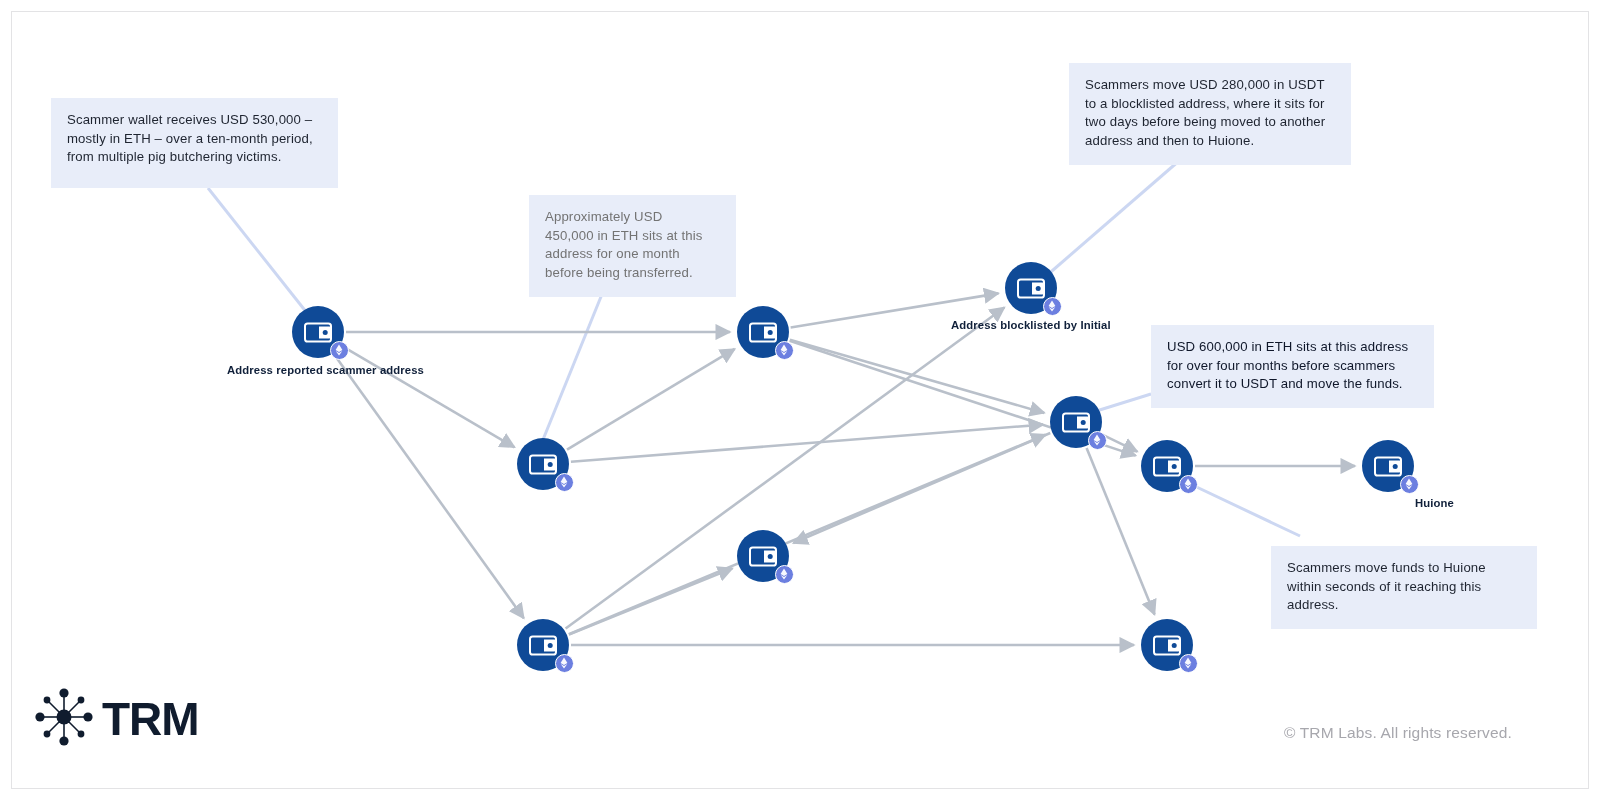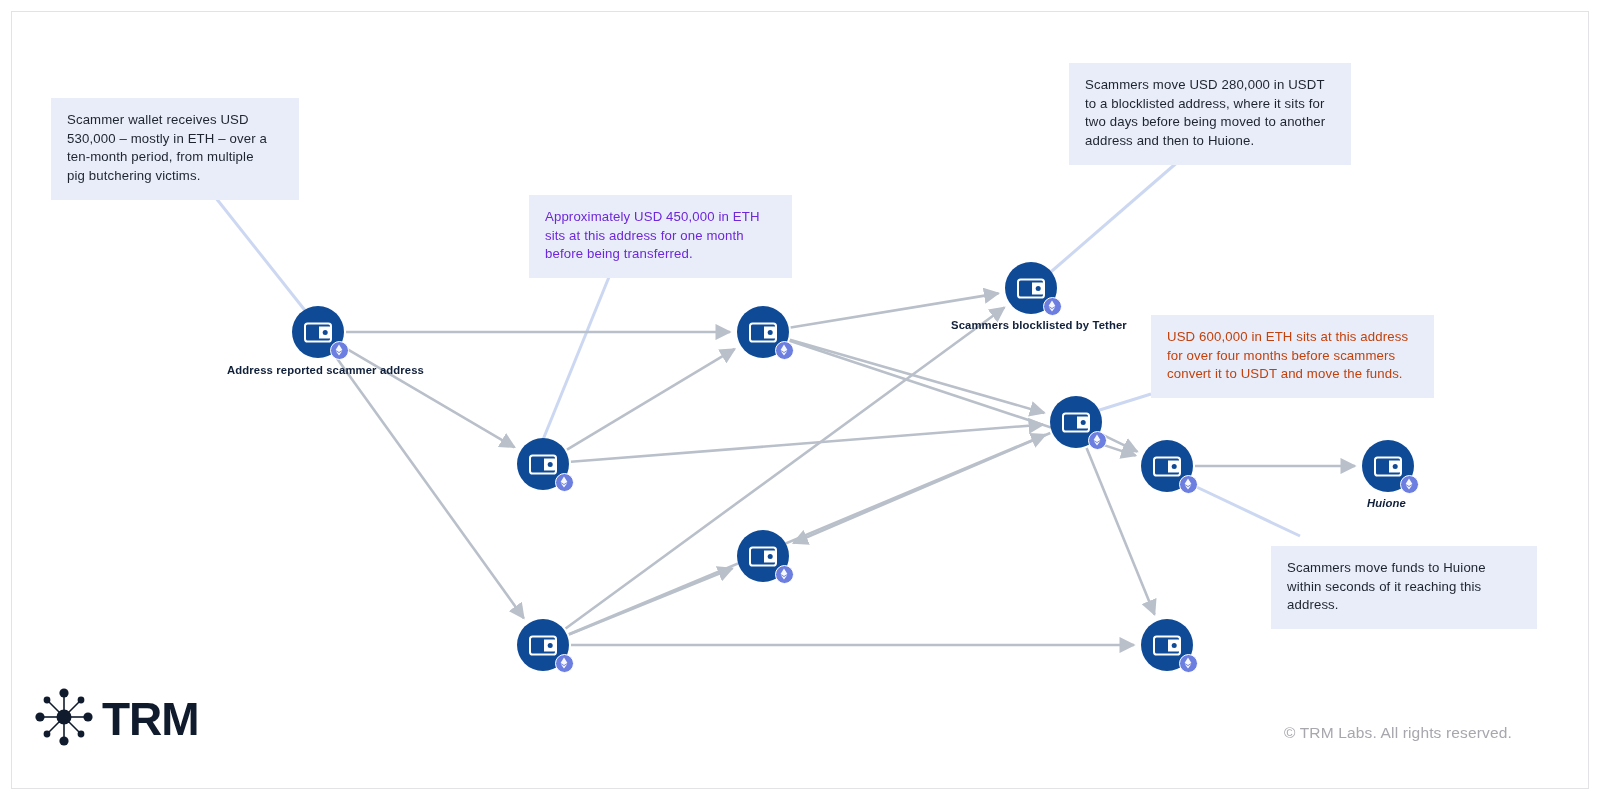--- a/index.html
+++ b/index.html
@@ -197,21 +197,21 @@
           <path d="M27 20.5 h10.5 a2.4 2.4 0 0 1 2.4 2.4 v7.2 a2.4 2.4 0 0 1 -2.4 2.4 H27 z" fill="#ffffff"></path>
           <circle cx="33.2" cy="26.5" r="2.5" fill="#0f4a97"></circle>
         </svg>
         <div class="badge">
           <svg width="16" height="16" viewBox="0 0 16 16" xmlns="http://www.w3.org/2000/svg">
             <path d="M8 2.4 L11.4 8.1 L8 10.1 L4.6 8.1 Z" fill="#ffffff" opacity="0.95"></path>
             <path d="M8 10.9 L11.3 8.9 L8 13.6 L4.7 8.9 Z" fill="#ffffff" opacity="0.95"></path>
           </svg>
         </div>
       </div>
-      <div class="node-label" style="left: 951px; top: 319px;">Scammers blocklisted by Tether</div>
+      <div class="node-label" style="left: 951px; top: 319px;">Address blocklisted by Initial</div>
       <div class="node" style="left: 1050px; top: 396px;">
         <div class="disc"></div>
         <svg class="wallet" viewBox="0 0 52 52" xmlns="http://www.w3.org/2000/svg">
           <rect x="13" y="17.5" width="26" height="18" rx="2.6" ry="2.6" fill="none" stroke="#ffffff" stroke-width="2"></rect>
           <path d="M27 20.5 h10.5 a2.4 2.4 0 0 1 2.4 2.4 v7.2 a2.4 2.4 0 0 1 -2.4 2.4 H27 z" fill="#ffffff"></path>
           <circle cx="33.2" cy="26.5" r="2.5" fill="#0f4a97"></circle>
         </svg>
         <div class="badge">
           <svg width="16" height="16" viewBox="0 0 16 16" xmlns="http://www.w3.org/2000/svg">
             <path d="M8 2.4 L11.4 8.1 L8 10.1 L4.6 8.1 Z" fill="#ffffff" opacity="0.95"></path>
@@ -240,21 +240,21 @@
           <path d="M27 20.5 h10.5 a2.4 2.4 0 0 1 2.4 2.4 v7.2 a2.4 2.4 0 0 1 -2.4 2.4 H27 z" fill="#ffffff"></path>
           <circle cx="33.2" cy="26.5" r="2.5" fill="#0f4a97"></circle>
         </svg>
         <div class="badge">
           <svg width="16" height="16" viewBox="0 0 16 16" xmlns="http://www.w3.org/2000/svg">
             <path d="M8 2.4 L11.4 8.1 L8 10.1 L4.6 8.1 Z" fill="#ffffff" opacity="0.95"></path>
             <path d="M8 10.9 L11.3 8.9 L8 13.6 L4.7 8.9 Z" fill="#ffffff" opacity="0.95"></path>
           </svg>
         </div>
       </div>
-      <div class="node-label" style="left: 1367px; top: 497px; font-style: italic;">Huione</div>
+      <div class="node-label" style="left: 1415px; top: 497px;">Huione</div>
       <div class="node" style="left: 737px; top: 530px;">
         <div class="disc"></div>
         <svg class="wallet" viewBox="0 0 52 52" xmlns="http://www.w3.org/2000/svg">
           <rect x="13" y="17.5" width="26" height="18" rx="2.6" ry="2.6" fill="none" stroke="#ffffff" stroke-width="2"></rect>
           <path d="M27 20.5 h10.5 a2.4 2.4 0 0 1 2.4 2.4 v7.2 a2.4 2.4 0 0 1 -2.4 2.4 H27 z" fill="#ffffff"></path>
           <circle cx="33.2" cy="26.5" r="2.5" fill="#0f4a97"></circle>
         </svg>
         <div class="badge">
           <svg width="16" height="16" viewBox="0 0 16 16" xmlns="http://www.w3.org/2000/svg">
             <path d="M8 2.4 L11.4 8.1 L8 10.1 L4.6 8.1 Z" fill="#ffffff" opacity="0.95"></path>
@@ -286,24 +286,24 @@
         <div class="badge">
           <svg width="16" height="16" viewBox="0 0 16 16" xmlns="http://www.w3.org/2000/svg">
             <path d="M8 2.4 L11.4 8.1 L8 10.1 L4.6 8.1 Z" fill="#ffffff" opacity="0.95"></path>
             <path d="M8 10.9 L11.3 8.9 L8 13.6 L4.7 8.9 Z" fill="#ffffff" opacity="0.95"></path>
           </svg>
         </div>
       </div>
     </div>
 
   <div id="callout-layer">
-      <div class="callout" style="left: 51px; top: 98px; width: 248px; min-height: 90px; background: rgb(232, 237, 249); color: rgb(30, 36, 48);">Scammer wallet receives USD 530,000 – mostly in ETH – over a ten-month period, from multiple pig butchering victims.</div>
-      <div class="callout" style="left: 529px; top: 195px; width: 263px; min-height: 77px; background: rgb(232, 237, 249); color: #6d28d9;">Approximately USD 450,000 in ETH sits at this address for one month before being transferred.</div>
+      <div class="callout" style="left: 51px; top: 98px; width: 287px; min-height: 90px; background: rgb(232, 237, 249); color: rgb(30, 36, 48);">Scammer wallet receives USD 530,000 – mostly in ETH – over a ten-month period, from multiple pig butchering victims.</div>
+      <div class="callout" style="left: 529px; top: 195px; width: 207px; min-height: 77px; background: rgb(232, 237, 249); color: #737373;">Approximately USD 450,000 in ETH sits at this address for one month before being transferred.</div>
       <div class="callout" style="left: 1069px; top: 63px; width: 282px; min-height: 97px; background: rgb(232, 237, 249); color: rgb(30, 36, 48);">Scammers move USD 280,000 in USDT to a blocklisted address, where it sits for two days before being moved to another address and then to Huione.</div>
-      <div class="callout" style="left: 1151px; top: 315px; width: 283px; min-height: 71px; background: rgb(232, 237, 249); color: #c2410c;">USD 600,000 in ETH sits at this address for over four months before scammers convert it to USDT and move the funds.</div>
+      <div class="callout" style="left: 1151px; top: 325px; width: 283px; min-height: 71px; background: rgb(232, 237, 249); color: #0f172a;">USD 600,000 in ETH sits at this address for over four months before scammers convert it to USDT and move the funds.</div>
       <div class="callout" style="left: 1271px; top: 546px; width: 266px; min-height: 74px; background: rgb(232, 237, 249); color: rgb(30, 36, 48);">Scammers move funds to Huione within seconds of it reaching this address.</div>
     </div>
 
   <div id="trm-logo">
     <svg viewBox="0 0 180 62" width="180" height="62" xmlns="http://www.w3.org/2000/svg">
       <g stroke="#101c2e" stroke-width="1.6" fill="#101c2e">
         <line x1="34" y1="31" x2="34" y2="8"></line>
         <line x1="34" y1="31" x2="34" y2="54"></line>
         <line x1="34" y1="31" x2="11" y2="31"></line>
         <line x1="34" y1="31" x2="57" y2="31"></line>

